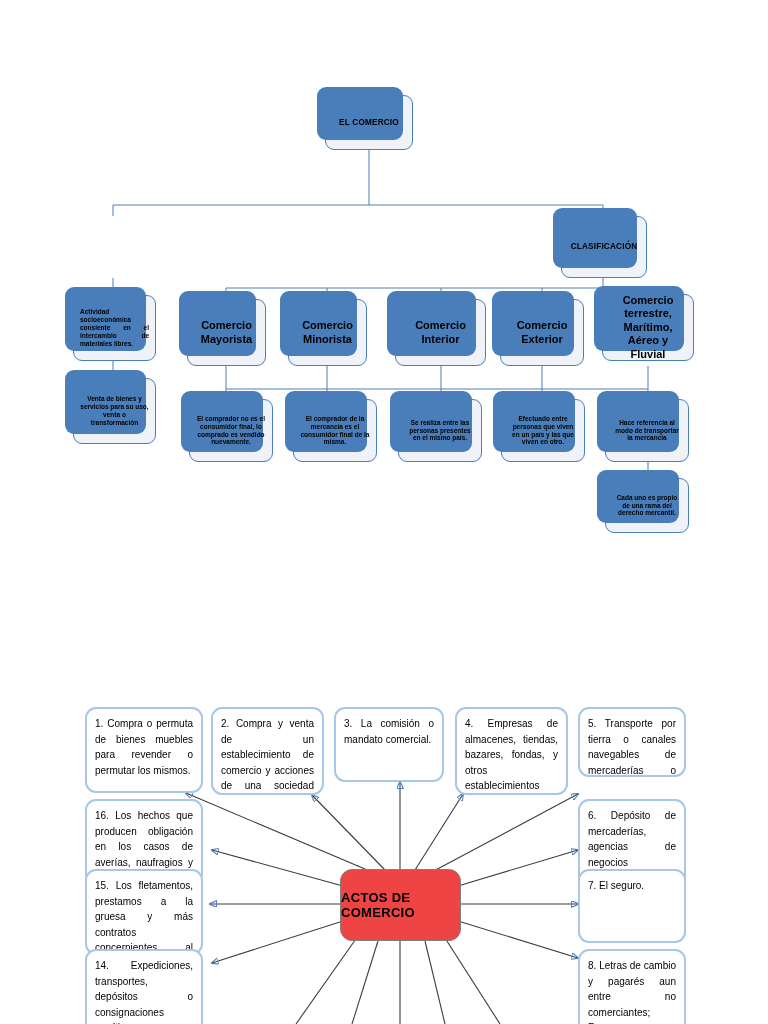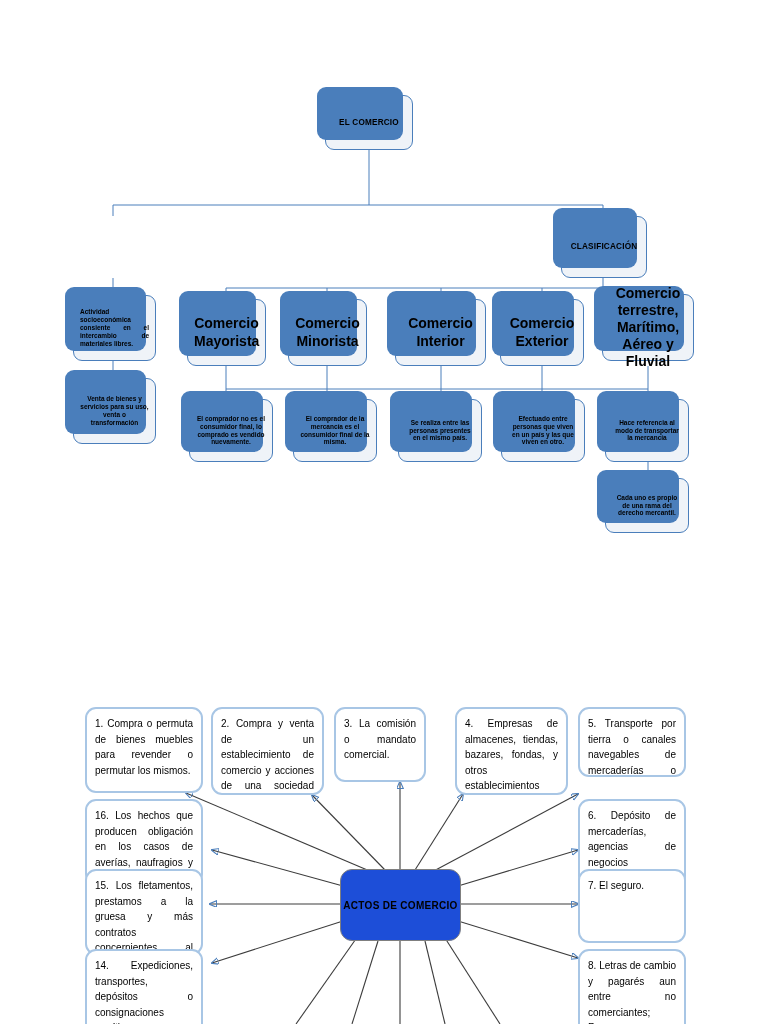--- a/index.html
+++ b/index.html
@@ -50,21 +50,21 @@
   }
   .node .txt {
     position: relative;
     z-index: 2;
     line-height: 1.22;
     width: 100%;
   }
 
   .title-node .txt { font-weight: bold; font-size: 8.2px; letter-spacing: .2px; }
   .branch-node .txt { font-weight: bold; font-size: 8.2px; letter-spacing: .2px; }
-  .cat-node .txt { font-weight: bold; font-size: 14px; }
+  .cat-node .txt { font-weight: bold; font-size: 11px; }
   .desc-node .txt { font-weight: bold; font-size: 6.5px; }
   .desc-just .txt { text-align: justify; text-align-last: left; }
 
   
   .rnode {
     position: absolute;
     border: 2.4px solid #A8C6E5;
     border-radius: 11px;
     background: #ffffff;
     padding: 7px 8px;
@@ -73,24 +73,24 @@
     text-align: justify;
     text-align-last: left;
     font-weight: normal;
     z-index: 3;
     overflow: hidden;
   }
   .center-node {
     position: absolute;
     border: 1.2px solid #7f7f7f;
     border-radius: 12px;
-    background: #1d4ed8;
+    background: #ef4444;
     display: flex; align-items: center; justify-content: center;
     font-weight: bold;
-    font-size: 10px;
+    font-size: 13px;
     letter-spacing: .3px;
     z-index: 5;
   }
 </style>
 </head>
 <body>
 
 <div id="canvas">
 
   <svg class="lines">
@@ -229,21 +229,21 @@
 
     <line x1="343" y1="886" x2="212" y2="850" marker-end="url(#arw)"></line>
   </svg>
 
   <div class="center-node" style="left:340px; top:869px; width:121px; height:72px;">
     <span>ACTOS DE COMERCIO</span>
   </div>
 
   <div class="rnode" style="left:85px; top:707px; width:118px; height:86px;">1. Compra o permuta de bienes muebles para revender o permutar los mismos.</div>
   <div class="rnode" style="left:211px; top:707px; width:113px; height:88px;">2. Compra y venta de un establecimiento de comercio y acciones de una sociedad mercantil.</div>
-  <div class="rnode" style="left:334px; top:707px; width:92px; height:75px;">3. La comisión o mandato comercial.</div>
+  <div class="rnode" style="left:334px; top:707px; width:110px; height:75px;">3. La comisión o mandato comercial.</div>
   <div class="rnode" style="left:455px; top:707px; width:113px; height:88px;">4. Empresas de almacenes, tiendas, bazares, fondas, y otros establecimientos</div>
   <div class="rnode" style="left:578px; top:707px; width:108px; height:70px;">5. Transporte por tierra o canales navegables de mercaderías o personas que ejerzan el comercio.</div>
 
   <div class="rnode" style="left:578px; top:799px; width:108px; height:88px;">6. Depósito de mercaderías, agencias de negocios mercantiles y empresas de martillo.</div>
   <div class="rnode" style="left:578px; top:869px; width:108px; height:74px;">7. El seguro.</div>
   <div class="rnode" style="left:578px; top:949px; width:108px; height:88px;">8. Letras de cambio y pagarés aun entre no comerciantes; Remesas, y libranzas entre comerciantes.</div>
 
   <div class="rnode" style="left:85px; top:799px; width:118px; height:86px;">16. Los hechos que producen obligación en los casos de averías, naufragios y salvamento.</div>
   <div class="rnode" style="left:85px; top:869px; width:118px; height:86px;">15. Los fletamentos, prestamos a la gruesa y más contratos concernientes al comercio marítimo.</div>
   <div class="rnode" style="left:85px; top:949px; width:118px; height:86px;">14. Expediciones, transportes, depósitos o consignaciones marítimas.</div>

